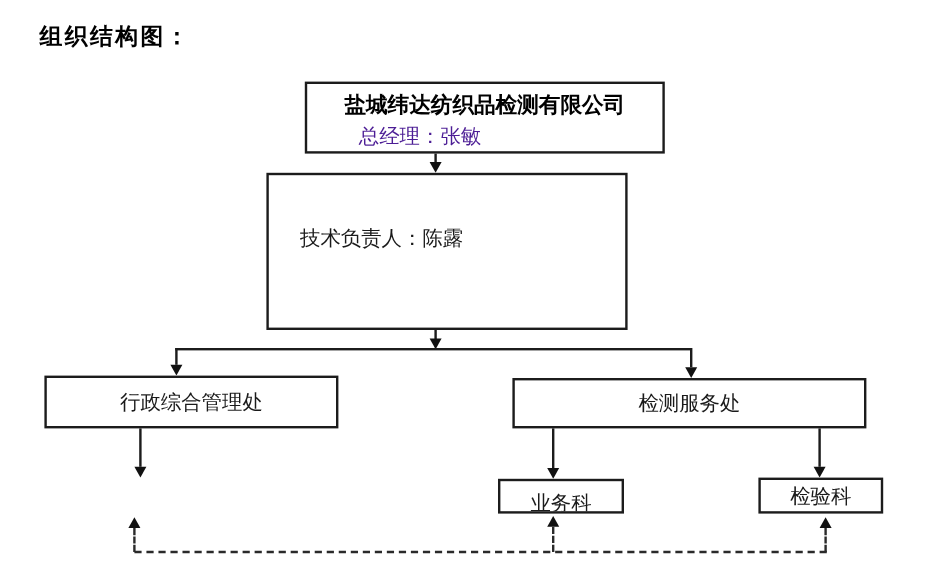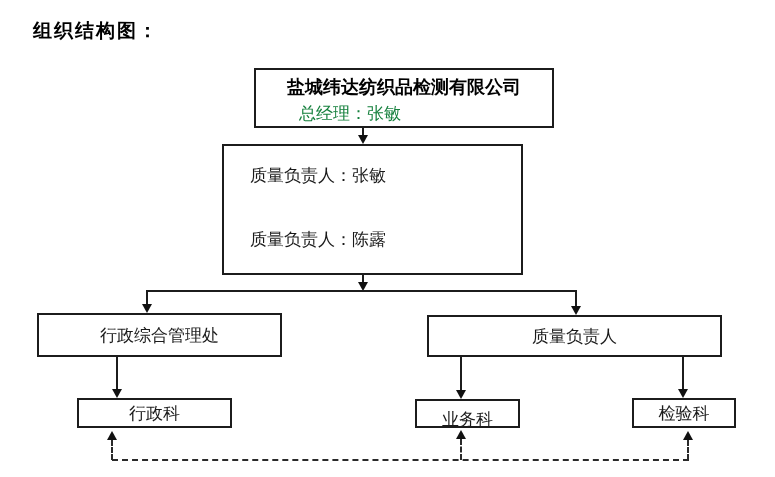--- a/index.html
+++ b/index.html
@@ -3,21 +3,21 @@
 <meta charset="utf-8">
 <style>
   html,body{margin:0;padding:0;background:#ffffff;}
   body{font-family:"Liberation Serif","DejaVu Serif",serif;color:#111;}
   .page{position:relative;width:775px;height:477px;background:#fff;overflow:hidden;border-radius:14px;}
   .doc-title{position:absolute;left:33px;top:18px;font-family:"Liberation Sans","DejaVu Sans",sans-serif;
              font-weight:bold;font-size:19px;letter-spacing:2px;color:#000;}
   .box{position:absolute;border:2px solid #1c1c1c;background:#fff;box-sizing:border-box;}
   .center{display:flex;align-items:center;justify-content:center;}
   .company-name{font-weight:bold;font-size:18px;text-align:center;margin-top:5px;line-height:24px;color:#000;}
-  .company-mgr{font-size:17px;text-align:left;padding-left:43px;line-height:24px;margin-top:3px;color:#15803d;}
+  .company-mgr{font-size:17px;text-align:left;padding-left:43px;line-height:24px;margin-top:3px;color:#4c1d95;}
   .mgr-line{font-size:17px;text-align:left;padding-left:26px;line-height:22px;color:#1a1a1a;}
   .mgr-line.first{margin-top:19px;}
   .mgr-line.second{margin-top:42px;}
   .dept-label{font-size:17px;color:#1a1a1a;}
   .clip-low{overflow:hidden;align-items:flex-start;}
   .clip-low .dept-label{margin-top:7px;}
   .vline{position:absolute;width:0;border-left:2px solid #1c1c1c;}
   .hline{position:absolute;height:0;border-top:2px solid #1c1c1c;}
   .vdash{position:absolute;width:0;border-left:2px dashed #2a2a2a;}
   .hdash{position:absolute;height:0;border-top:2px dashed #2a2a2a;}
@@ -35,55 +35,51 @@
 
   <div class="box" style="left:222px;top:68px;width:300px;height:60px;margin-left:32px;">
     <div class="company-name">盐城纬达纺织品检测有限公司</div>
     <div class="company-mgr">总经理：张敏</div>
   </div>
 
   <div class="vline" style="left:362px;top:128px;height:8px;"></div>
   <div class="arrow-down" style="left:358px;top:135px;"></div>
 
   <div class="box" style="left:222px;top:144px;width:301px;height:131px;">
-    <div class="mgr-line first">质量负责人：张敏</div>
-    <div class="mgr-line second">质量负责人：陈露</div>
+    <div class="mgr-line second">技术负责人：陈露</div>
   </div>
 
   <div class="vline" style="left:362px;top:275px;height:8px;"></div>
   <div class="arrow-down" style="left:358px;top:282px;"></div>
 
   <div class="hline" style="left:146px;top:290px;width:430px;"></div>
 
   <div class="vline" style="left:146px;top:290px;height:14px;"></div>
   <div class="arrow-down" style="left:142px;top:304px;"></div>
 
   <div class="vline" style="left:575px;top:290px;height:16px;"></div>
   <div class="arrow-down" style="left:571px;top:306px;"></div>
 
   <div class="box center" style="left:37px;top:313px;width:245px;height:44px;">
     <span class="dept-label">行政综合管理处</span>
   </div>
 
   <div class="box center" style="left:427px;top:315px;width:295px;height:42px;">
-    <span class="dept-label">质量负责人</span>
+    <span class="dept-label">检测服务处</span>
   </div>
 
   <div class="vline" style="left:116px;top:357px;height:32px;"></div>
   <div class="arrow-down" style="left:112px;top:389px;"></div>
 
   <div class="vline" style="left:460px;top:357px;height:33px;"></div>
   <div class="arrow-down" style="left:456px;top:390px;"></div>
 
   <div class="vline" style="left:682px;top:357px;height:32px;"></div>
   <div class="arrow-down" style="left:678px;top:389px;"></div>
 
-  <div class="box center" style="left:77px;top:398px;width:155px;height:30px;">
-    <span class="dept-label">行政科</span>
-  </div>
 
   <div class="box center clip-low" style="left:415px;top:399px;width:105px;height:29px;justify-content:center;">
     <span class="dept-label">业务科</span>
   </div>
 
   <div class="box center" style="left:632px;top:398px;width:104px;height:30px;font-family:Liberation Mono, monospace;">
     <span class="dept-label">检验科</span>
   </div>
 
   <div class="arrow-up" style="left:107px;top:431px;"></div>

